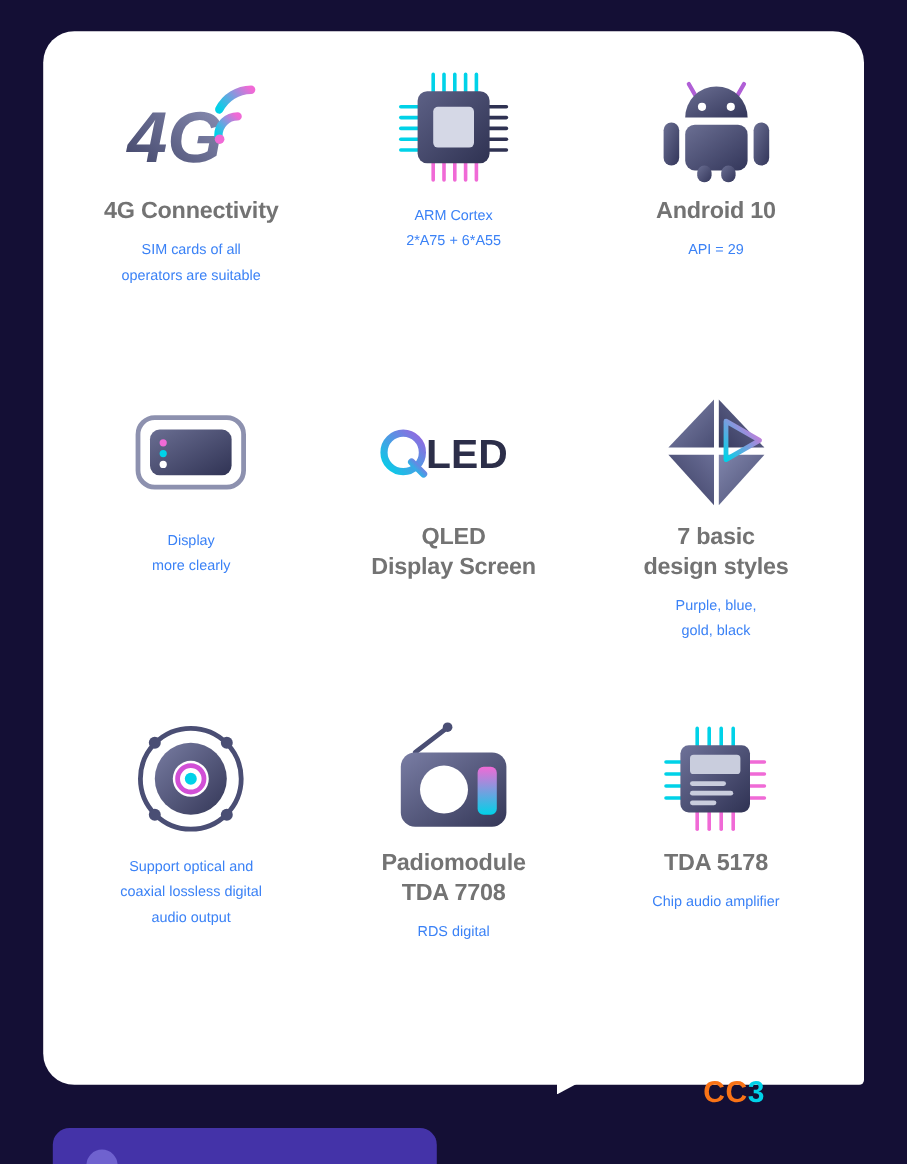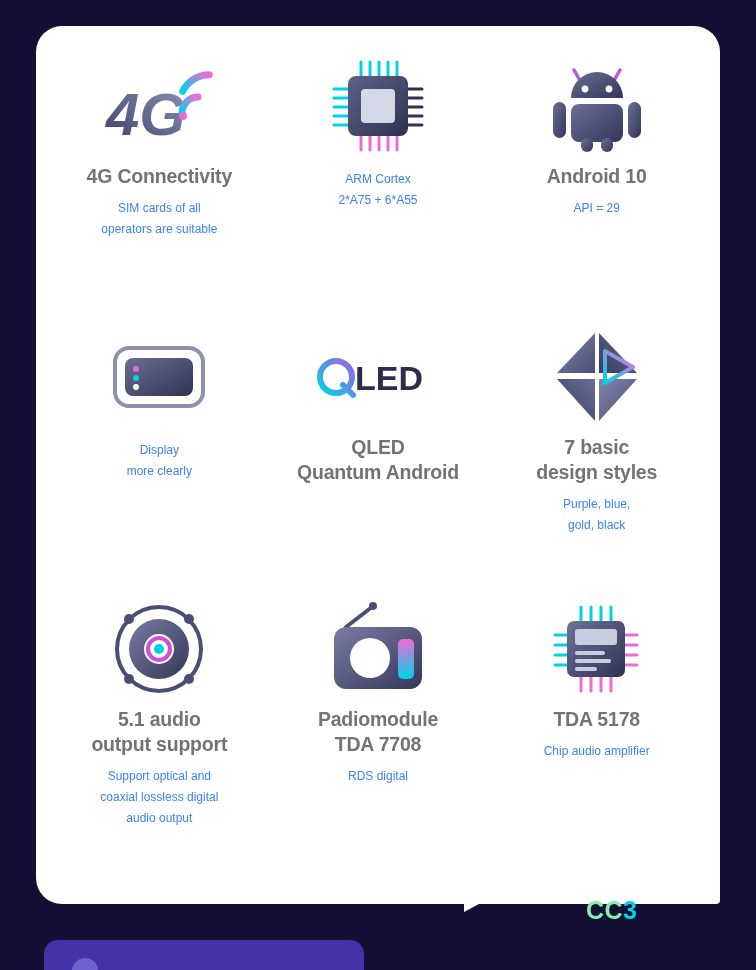--- a/index.html
+++ b/index.html
@@ -78,21 +78,21 @@
     margin-top: 9px;
   }
   .brand {
     position: absolute;
     left: 586px;
     top: 896px;
     font-size: 25px;
     font-weight: bold;
     letter-spacing: 0.5px;
   }
-  .brand .cc { color: #86efac; margin-top: 47px; }
+  .brand .cc { color: #f97316; margin-top: 47px; }
   .brand .three { color: #00d2e8; }
 
   .bottom-strip {
     position: absolute;
     left: 44px;
     top: 940px;
     width: 320px;
     height: 42px;
     background: #4433a8;
     border-radius: 14px 14px 0 0;
@@ -240,21 +240,21 @@
               <stop offset="0" stop-color="#00d2e8"></stop>
               <stop offset="1" stop-color="#9a63e0"></stop>
             </linearGradient>
           </defs>
           <circle cx="23" cy="25" r="16" fill="none" stroke="url(#gq)" stroke-width="6"></circle>
           <line x1="30" y1="33" x2="40" y2="43" stroke="url(#gq)" stroke-width="6" stroke-linecap="round"></line>
           <text x="42" y="38" font-family="Liberation Sans, sans-serif" font-size="34" font-weight="bold" fill="#2c2e49">LED</text>
         </svg>
       </div>
       <div class="title" style="white-space:pre-line">QLED
-Quantum Android</div>
+Display Screen</div>
     </div>
 
     <div class="cell">
       <div class="icon-wrap">
         <svg width="96" height="96" viewBox="0 0 96 96">
           <defs>
             <linearGradient id="gp1" x1="0" y1="0" x2="1" y2="1">
               <stop offset="0" stop-color="#8085ab"></stop>
               <stop offset="1" stop-color="#4a4e74"></stop>
             </linearGradient>
@@ -293,22 +293,20 @@
           <circle cx="48" cy="48" r="30" fill="url(#gsp)"></circle>
           <circle cx="48" cy="48" r="15" fill="#ffffff"></circle>
           <circle cx="48" cy="48" r="11" fill="none" stroke="#d14fd6" stroke-width="4"></circle>
           <circle cx="48" cy="48" r="5" fill="#00d2e8"></circle>
           <circle cx="18" cy="18" r="5" fill="#4a4e74"></circle>
           <circle cx="78" cy="18" r="5" fill="#4a4e74"></circle>
           <circle cx="18" cy="78" r="5" fill="#4a4e74"></circle>
           <circle cx="78" cy="78" r="5" fill="#4a4e74"></circle>
         </svg>
       </div>
-      <div class="title" style="white-space:pre-line">5.1 audio
-output support</div>
       <div class="desc" style="white-space:pre-line">Support optical and
 coaxial lossless digital
 audio output</div>
     </div>
 
     <div class="cell">
       <div class="icon-wrap">
         <svg width="104" height="96" viewBox="0 0 104 96">
           <defs>
             <linearGradient id="grad1" x1="0" y1="0" x2="1" y2="1">

